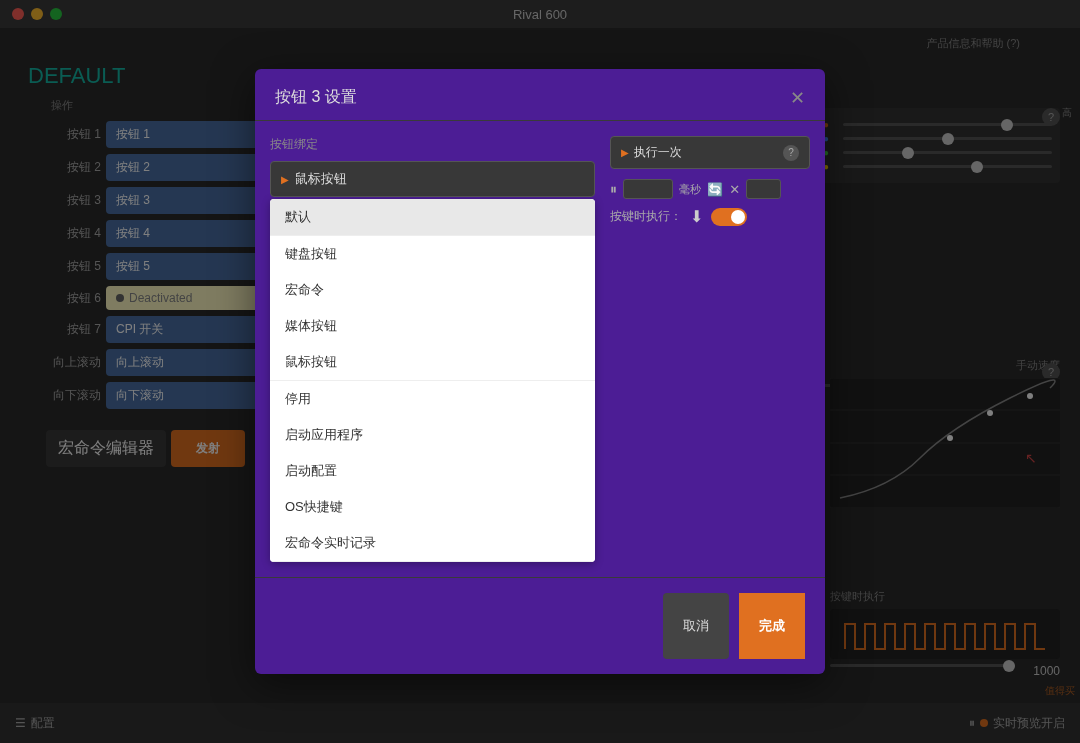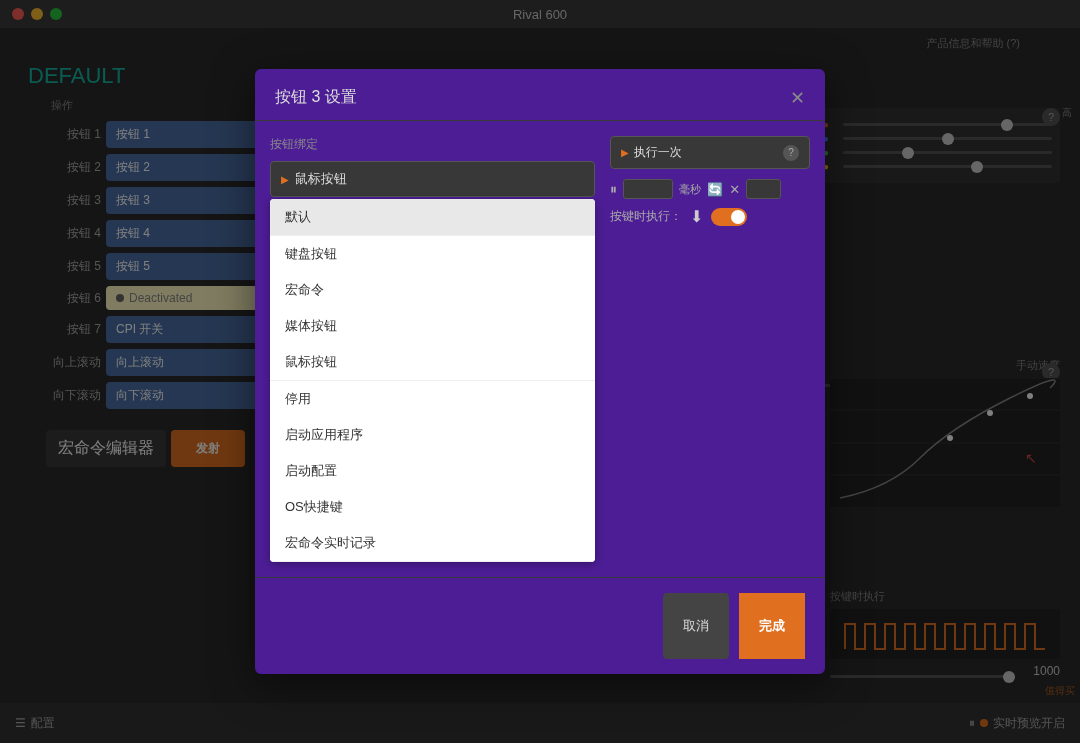--- a/index.html
+++ b/index.html
@@ -217,21 +217,21 @@
       border-radius: 4px;
       display: flex;
       align-items: center;
       justify-content: center;
       gap: 2px;
       padding: 5px;
     }
 
     .polling-slider-row {
       display: flex;
-      align-items: flex-end;
+      align-items: flex-start;
       gap: 5px;
       margin-top: 5px;
     }
 
     .polling-value {
       color: #ccc;
       font-size: 12px;
       width: 40px;
       text-align: right;
     }

